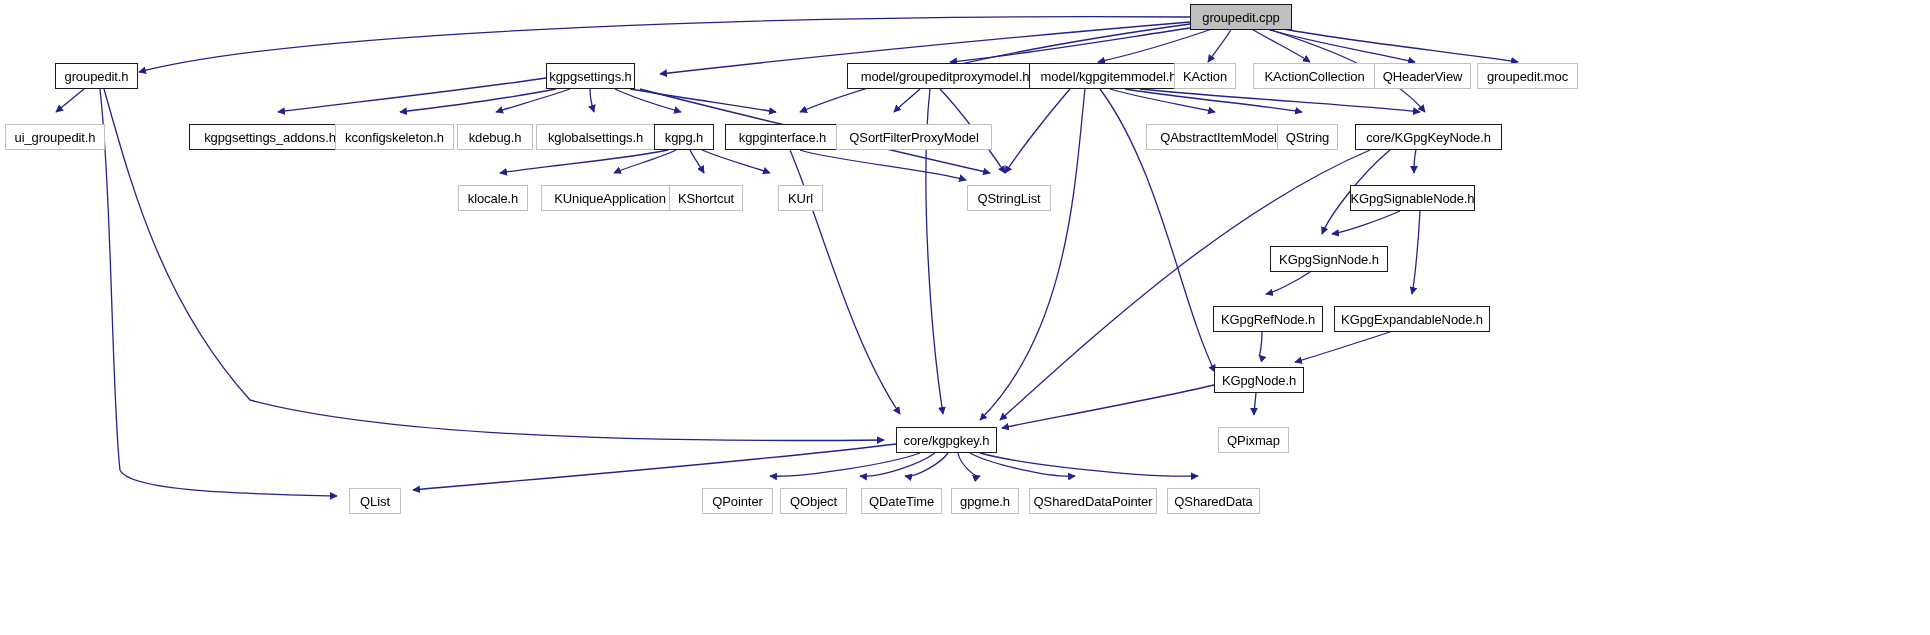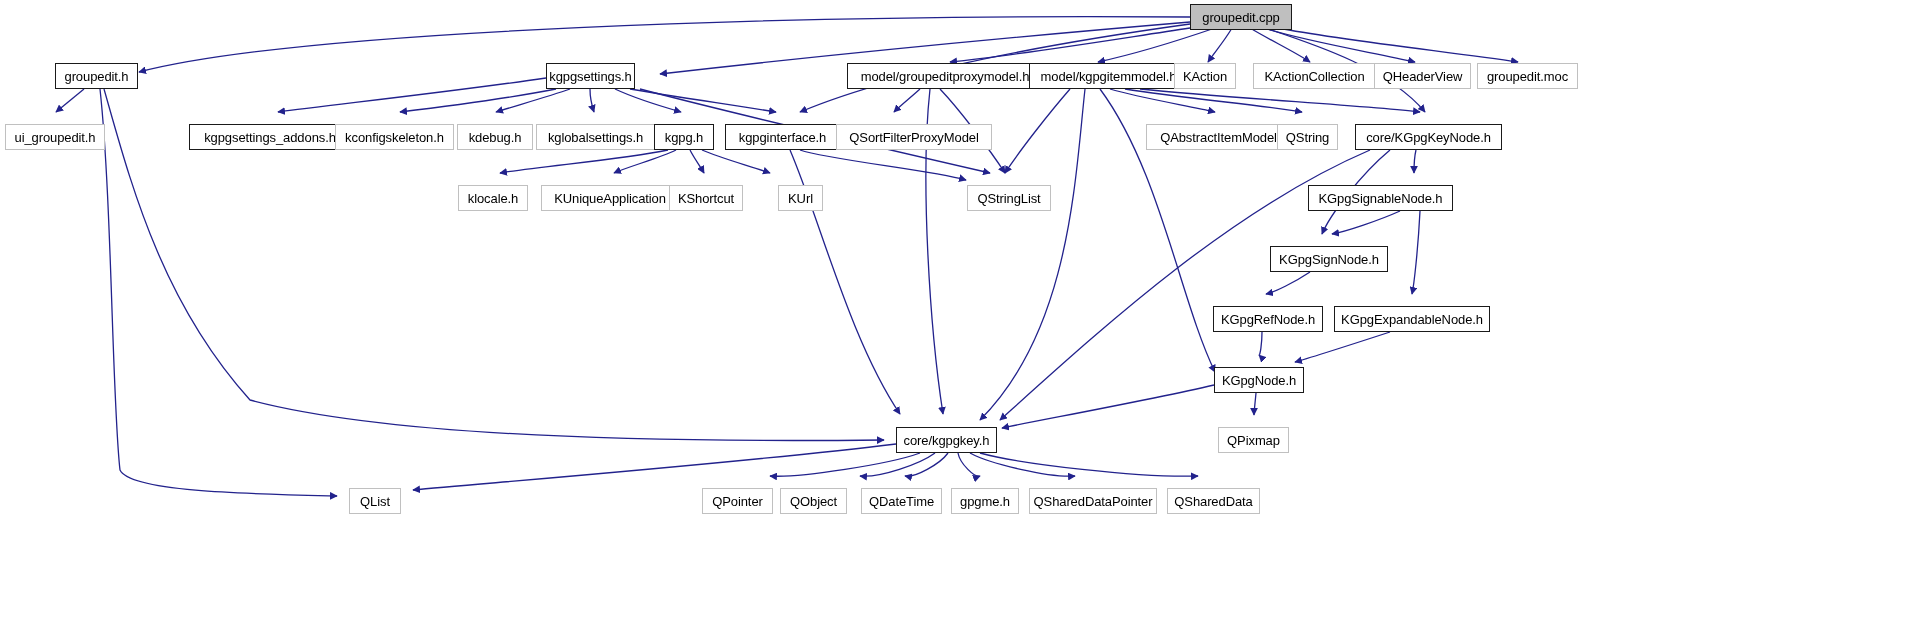--- a/index.html
+++ b/index.html
@@ -181,21 +181,21 @@
       </div>
       <div class="node" style="left: 669px; top: 185px; width: 74px;">
         <span>KShortcut</span>
       </div>
       <div class="node" style="left: 754px; top: 185px; width: 45px; margin-left: 24px;">
         <span>KUrl</span>
       </div>
       <div class="node" style="left: 967px; top: 185px; width: 84px;">
         <span>QStringList</span>
       </div>
-      <div class="node strong" style="left: 1308px; top: 185px; width: 145px;">
+      <div class="node strong" style="left: 1350px; top: 185px; width: 125px;">
         <span>KGpgSignableNode.h</span>
       </div>
       <div class="node strong" style="left: 1270px; top: 246px; width: 118px;">
         <span>KGpgSignNode.h</span>
       </div>
       <div class="node strong" style="left: 1213px; top: 306px; width: 110px;">
         <span>KGpgRefNode.h</span>
       </div>
       <div class="node strong" style="left: 1334px; top: 306px; width: 156px;">
         <span>KGpgExpandableNode.h</span>

